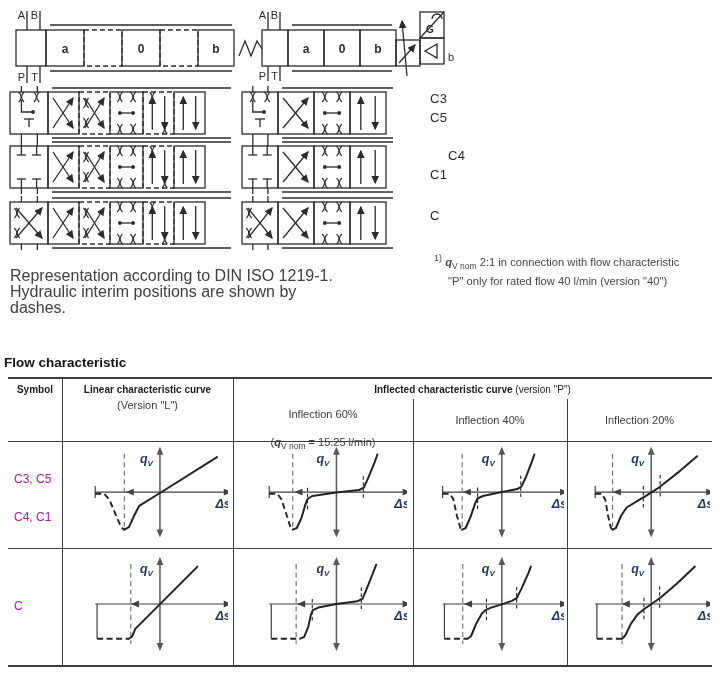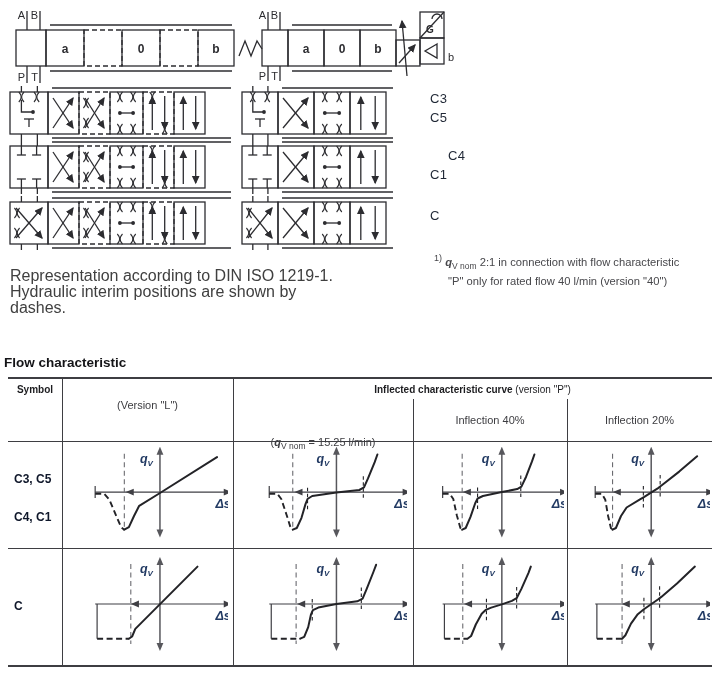--- a/index.html
+++ b/index.html
@@ -21,21 +21,21 @@
   .footnote{font-size:11.2px;color:#47474b;line-height:15px}
   .fn-indent{margin-left:14px}
   .notice-head{font-size:12.5px;font-weight:bold;color:#222;margin-bottom:4px}
   .notice-icon{font-size:19px;vertical-align:-2px;margin-right:4px;color:#2c2c30}
   .notice-line{font-size:16px;color:#404040;line-height:16px}
   .tbl-title{font-size:13.5px;font-weight:bold;color:#141417}
   .hline{background:#3e3e42}
   .vline{background:#3e3e42;width:1px}
   .th-main{font-size:10px;font-weight:bold;color:#1c1c1f;text-align:center}
   .th-sub{font-size:11px;color:#3c3c40;text-align:center}
-  .rowlab{font-size:12px;font-weight:bold;color:#0f172a}
+  .rowlab{font-size:12px;font-weight:normal;color:#a21caf}
   .axlab{font:italic bold 12.5px "Liberation Sans",sans-serif;fill:#223a63}
 </style>
 </head>
 <body>
 
 <svg class="abs" style="left:8px;top:4px" width="228" height="80">
   <g stroke="#2c2c30" stroke-width="1.3" fill="none">
     <line x1="19" y1="7" x2="19" y2="26"></line>
       <line x1="32" y1="7" x2="32" y2="26"></line>
     <line x1="19" y1="62" x2="19" y2="79"></line>
@@ -415,24 +415,26 @@
   <div class="abs hline" style="left:0;top:0;width:704px;height:2px"></div>
   <div class="abs hline" style="left:0;top:64px;width:704px;height:1px"></div>
   <div class="abs hline" style="left:0;top:171px;width:704px;height:1px"></div>
   <div class="abs hline" style="left:0;top:288px;width:704px;height:2px"></div>
   <div class="abs vline" style="left:54px;top:2px;height:286px"></div>
   <div class="abs vline" style="left:225px;top:2px;height:286px"></div>
   <div class="abs vline" style="left:405px;top:22px;height:266px"></div>
   <div class="abs vline" style="left:559px;top:22px;height:266px"></div>
 
   <div class="abs th-main" style="left:0;top:7px;width:54px">Symbol</div>
+  <div class="abs th-main" style="left:54px;top:7px;width:171px">Linear characteristic curve</div>
   <div class="abs th-sub" style="left:54px;top:22px;width:171px">(Version "L")</div>
   <div class="abs th-main" style="left:225px;top:7px;width:479px">
     <span>Inflected characteristic curve</span><span style="font-weight:normal"> (version "P")</span>
   </div>
+  <div class="abs th-sub" style="left:225px;top:31px;width:180px">Inflection 60%</div>
   <div class="abs th-sub" style="left:225px;top:59px;width:180px">
     <span>(</span><span class="q">q</span><sub>V nom</sub><span> = 15.25 l/min)</span>
   </div>
   <div class="abs th-sub" style="left:405px;top:37px;width:154px">Inflection 40%</div>
   <div class="abs th-sub" style="left:559px;top:37px;width:145px">Inflection 20%</div>
 
   <div class="abs rowlab" style="left:6px;top:95px">C3, C5</div>
   <div class="abs rowlab" style="left:6px;top:133px">C4, C1</div>
   <div class="abs rowlab" style="left:6px;top:222px">C</div>
 

